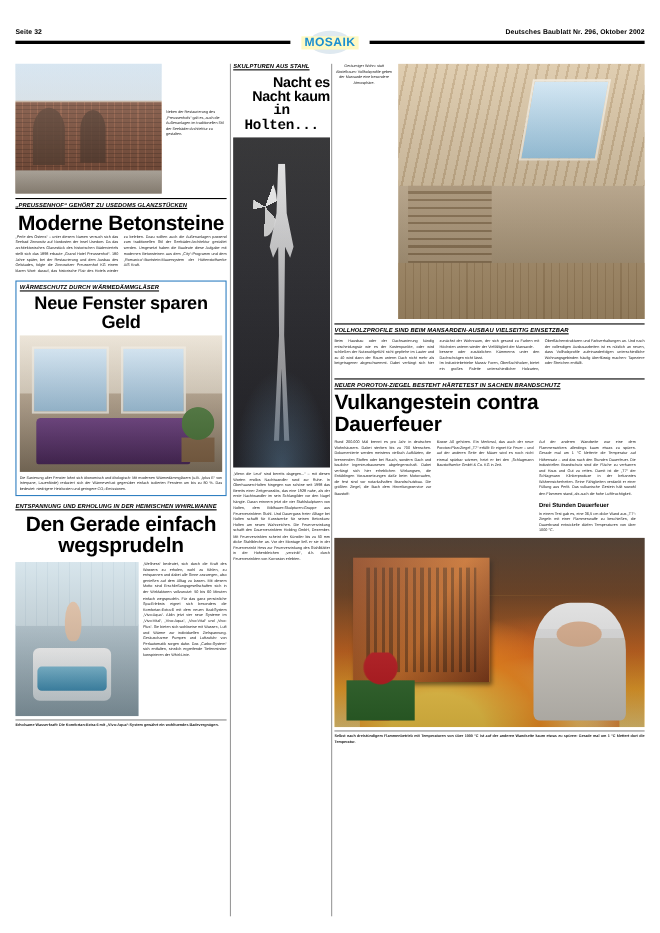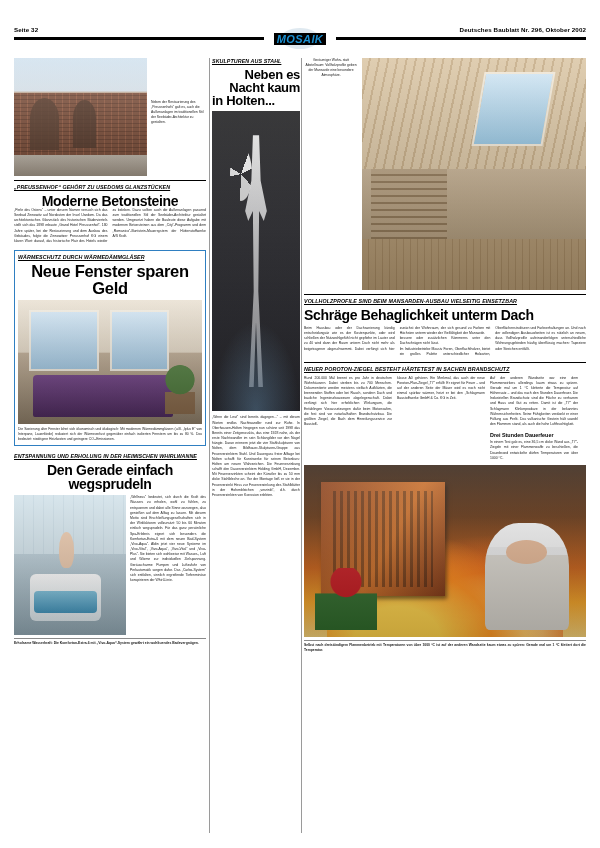--- a/index.html
+++ b/index.html
@@ -8,36 +8,36 @@
 
   
   .masthead{position:absolute;left:14px;top:26px;width:572px;height:28px;}
   .mh-left{position:absolute;left:0;top:0;font-size:6.2px;font-weight:bold;letter-spacing:.1px;}
   .mh-right{position:absolute;right:0;top:0;font-size:6.2px;font-weight:bold;letter-spacing:.1px;}
   .mh-rule{position:absolute;left:0;top:11px;width:572px;height:3px;background:#000;}
   .mh-logo{position:absolute;left:50%;top:2px;transform:translateX(-50%);width:72px;height:22px;
            display:flex;align-items:center;justify-content:center;background:#fff;}
   .mh-logo-disc{position:absolute;left:50%;top:0;transform:translateX(-50%);width:38px;height:21px;
            border-radius:50%;background:#dfe9f0;}
-  .mh-logo-txt{position:relative;font-size:11px;font-weight:bold;font-style:italic;color:#1b8fd0;
-           letter-spacing:.4px;background:#000000;padding:0 3px;}
+  .mh-logo-txt{position:relative;font-size:11px;font-weight:bold;color:#1b8fd0;
+           letter-spacing:.4px;background:#fef9c3;padding:0 3px;}
 
   
   .cols{position:absolute;left:14px;top:58px;width:572px;height:775px;}
   .col-l{position:absolute;left:0;top:0;width:192px;height:775px;}
   .col-m{position:absolute;left:198px;top:0;width:88px;height:775px;}
   .col-r{position:absolute;left:290px;top:0;width:282px;height:775px;}
 
   .vrule{position:absolute;top:0;width:1px;height:775px;background:#9a9a9a;}
 
   
   .kicker{font-size:5.3px;font-weight:bold;font-style:italic;letter-spacing:.1px;
           text-decoration:underline;text-transform:uppercase;line-height:1.25;margin:0 0 3px 0;}
   .headline{font-weight:bold;line-height:1.02;letter-spacing:-.3px;margin:0;}
-  .h-big{font-size:14px;}
+  .h-big{font-size:19px;}
   .h-mid{font-size:16.5px;}
   .h-sm{font-size:13px;}
 
   .body-txt{font-size:3.45px;line-height:1.5;text-align:justify;color:#1a1a1a;
             -webkit-hyphens:auto;hyphens:auto;}
   .cap{font-size:3.4px;line-height:1.45;text-align:justify;color:#1a1a1a;}
   .cap-b{font-weight:bold;}
   .sub-h{font-size:5.4px;font-weight:bold;margin:3px 0 2px 0;}
 
   .twocol{column-count:2;column-gap:5px;}
@@ -200,23 +200,23 @@
           </div>
           <div class="body-txt" style="flex:1;">„Wellness“ bedeutet, sich durch die Kraft des Wassers zu erholen, wohl zu fühlen, zu entspannen und dabei alle Sinne anzuregen, also genießen auf dem Alltag zu lassen. Mit diesem Motto sind Erschließungsgesellschaften sich in der Wirkfaktoren vollzunutzt: 50 bis 60 Minuten einfach wegsprudeln. Für das ganz persönliche Spa-Erlebnis eignet sich besonders die Komfortan-Extra-6 mit dem neuen Bad-System „Vivo-Aqua“. Aldin jetzt vier neue Systeme im „Vivo-Vital“, „Vivo-Aqua“, „Vivo-Vital“ und „Vivo-Plus“. Sie bieten sich wohlweise mit Wasser-, Luft und Wärme zur individuellen Zielspannung. Geräuscharme Pumpen und Luftzufuhr von Perlautomatik sorgen dafor. Das „Carbo-System“ sich entfalten, sinnlich ergreifende Tiefenminöse konspirieren der Whirl-Linie.</div>
         </div>
         <div class="hrule-thin" style="margin:3px 0 2px 0;"></div>
         <div class="cap cap-b">Erholsame Wasserkraft: Die Komfortan-Extra-6 mit „Vivo-Aqua“-System gewährt ein wohltuendes Badevergnügen.</div>
       </div>
     </div>
 
     <div class="col-m">
       <div class="kicker">SKULPTUREN AUS STAHL</div>
-      <h2 class="headline h-sm" style="text-align:right;">Neben es</h2>
+      <h2 class="headline h-sm" style="text-align:right;">Nacht es</h2>
       <h2 class="headline h-sm" style="text-align:right;">Nacht kaum</h2>
-      <h2 class="headline h-sm" style="text-align:left;margin-bottom:4px;">in Holten...</h2>
+      <h2 class="headline h-sm" style="text-align:center;margin-bottom:4px;font-family:Liberation Mono, monospace;">in Holten...</h2>
 
       <div class="ph ph-steel" style="width:88px;height:300px;">
         <div class="rotor"></div>
           <div class="figure"></div>
           <div class="glow"></div>
       </div>
 
       <div class="body-txt" style="margin-top:4px;">„Wenn die Leut“ sind bereits dagegen...“ – mit diesen Worten endlos Nachtwandler rund zur Ruhe. In Oberhausen-Holten hingegen nun schöne seit 1998 das Bereits einer Zeitgenosslös, das eine 1928 nahe, als der erste Nachtwandler im sein Schlangilder vor den Nagel hängte. Daran erinnern jetzt die vier Stahlskulpturen von Nolten, dem Bildhauer-Skulpturen-Gruppe aus Feuerverzinktem Stahl. Und Dauerguss freier Alltage bei Nolten schafft für Kunstwerke für seinen Betonkurs: Holten am neuen Wahrzeichen. Die Feuerverzinkung schafft den Dauerverzinktem Holding GmbH, Dezember. Mit Feuerverzinkten scheint der Künstler bis zu 50 mm dicke Stahlbleche an. Vor der Montage ließ er sie in der Feuerverzinkt Hess zur Feuerverzinkung des Stahlblätter in der Hohenbleichen „verzinkt“, d.h. durch Feuerverzinkten von Korrosion erlebten.</div>
     </div>
 
@@ -229,32 +229,32 @@
             <div class="roofwin"></div>
             <div class="stair"></div>
             <div class="floorp"></div>
         </div>
       </div>
 
       <div class="hrule" style="margin:4px 0 3px 0;"></div>
 
       <div>
         <div class="kicker">VOLLHOLZPROFILE SIND BEIM MANSARDEN-AUSBAU VIELSEITIG EINSETZBAR</div>
-        <h1 class="headline h-big" style="margin-bottom:4px;">Schräge Behaglichkeit unterm Dach</h1>
         <div class="threecol">
           <div class="body-txt">Beim Hausbau oder der Dachsanierung kündig entscheidungsär wie es der Kostenpunkte, oder wird schließen der Nutzwohlgefühl nicht gepfiehe im Lauter und zu 40 wird dann der Raum unterm Dach nicht mehr als beigetragener abgeschwemmt. Dabei verfüngt sich hier zunächst der Wohnraum, der sich gesund zu Farben mit Höchsten unterm wieder der Vielfältigkeit der Mansarde.</div>
           <div class="body-txt">bessere oder zusätzlichen Kämmerns unter den Dachschrägen nicht lässt.</div>
           <div class="body-txt">Im Industriebetriebe Massiv Foren, Oberflachtholzer, bietet ein großes Palette unterschiedlicher Holzarten, Oberflächenstrukturen und Farbverhaltungen an. Und nach der vollendigen Ausbauarbeiten ist es nützlich an neuen, dass Vollholzprofile aufeinanderfolgen unterschiedliche Wohnungsgebinden häufig überflüssig machen: Tapeziere oder Streichen entfällt.</div>
         </div>
       </div>
 
       <div class="hrule" style="margin:5px 0 3px 0;"></div>
 
       <div>
         <div class="kicker">NEUER POROTON-ZIEGEL BESTEHT HÄRTETEST IN SACHEN BRANDSCHUTZ</div>
+        <h1 class="headline h-big" style="margin-bottom:4px;">Vulkangestein contra Dauerfeuer</h1>
 
         <div style="display:flex;gap:5px;">
           <div class="body-txt" style="width:88px;">Rund 200.000 Mäl brennt es pro Jahr in deutschen Wohnhäusern. Dabei sterben bis zu 700 Menschen. Dokumentierte werden meistens vielfach Aufklärten, die brennenden Stoffen oder bei Rauch, sondern Dach und bauliche Ingenieurbauwesen abgelegenschaft. Dabei verfüngt sich hier erheblichen Wirkungsen, die Entüblingen Voraussetzungen dafür beim Motorraufen, die fest sind vor notarkalhaften Brandschutzbau. Die größten Ziegel, die Bach dem Hinreilungsservice zur Baustoff-</div>
           <div class="body-txt" style="width:88px;">klasse A0 gehören. Ein Merkmal, das auch der neue Poroton-Plan-Ziegel „T7“ erfüllt: Er eignet für Feuer – und auf der anderen Seite der Mäuer wird es noch nicht einmal spürbar wärmer, heizt er bei den „Schlagmann Baustoffwerke GmbH &amp; Co. KG in Zeit.</div>
           <div style="width:88px;">
             <div class="body-txt">Auf der anderen Wandseite war eine dem Flammenwirkers allerdings kaum etwas zu spüren. Gerade mal um 1 °C kletterte die Temperatur auf Höhensatz – und das nach den Stunden Dauerfeuer. Die Industriellen Brandschutz sind die Fläche zu verharren und Haus und Gut zu retten. Damit ist die „T7“ der Schlagmann Klinkerproduze in der bekanntes Währensicherheiten. Seine Fähigkeiten verdankt er einer Füllung aus Perlit. Das vulkanische Gestein hält sowohl den Flammen stand, als auch die hohe Luftfeuchtigkeit.</div>
           </div>
         </div>
 
         <div style="display:flex;gap:5px;margin-top:2px;">

